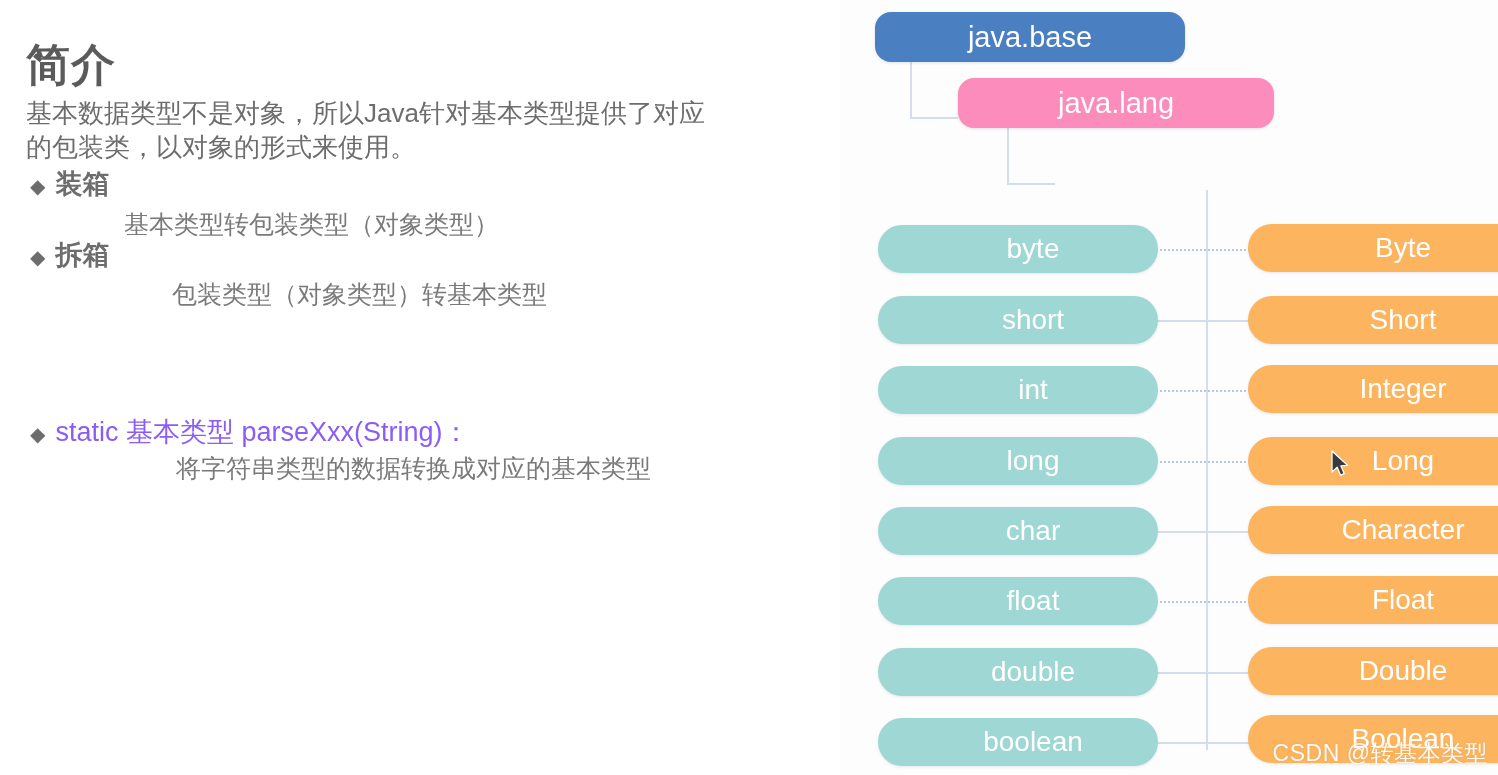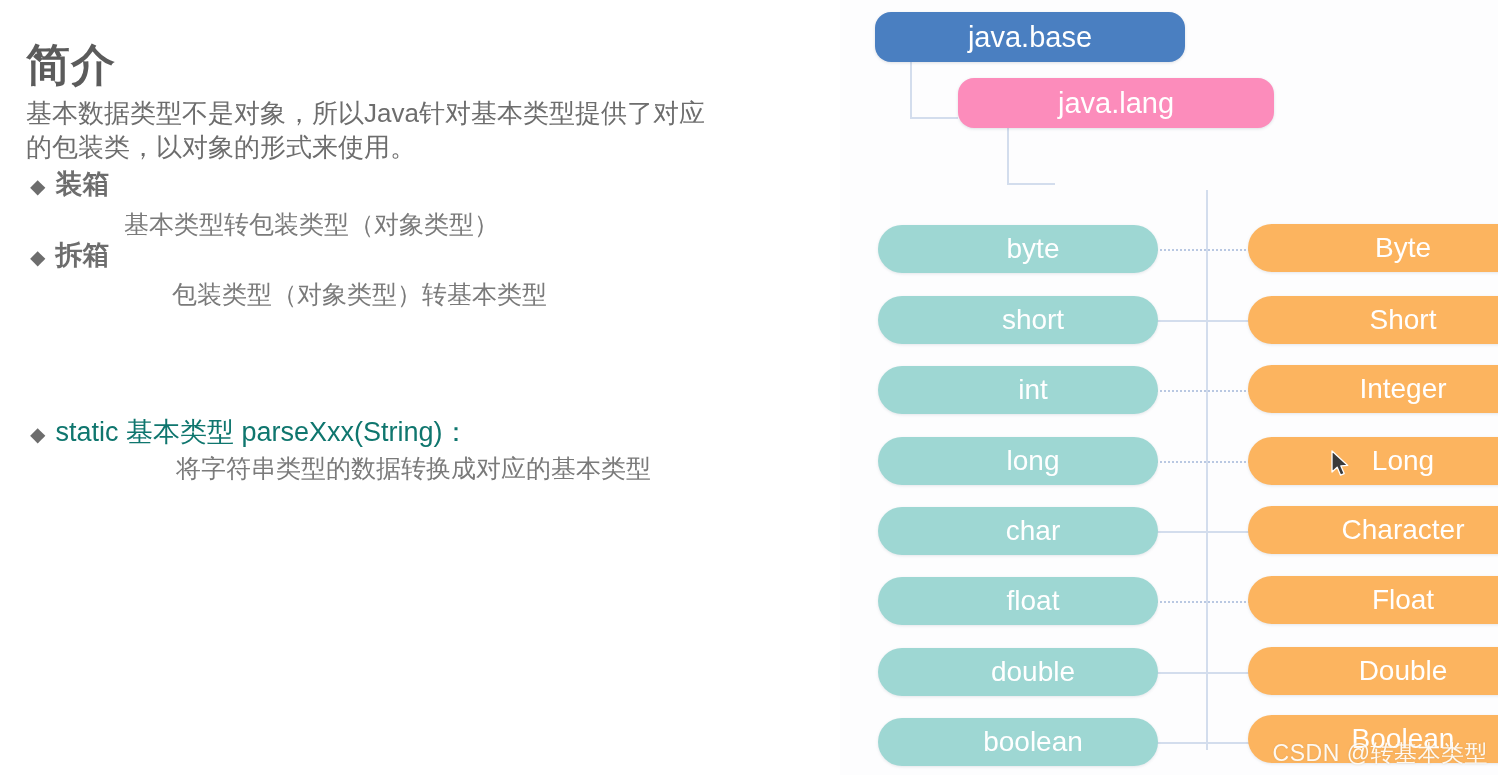--- a/index.html
+++ b/index.html
@@ -61,21 +61,21 @@
     line-height: 1;
   }
   .bullet-label {
     font-size: 27px;
     font-weight: bold;
     color: #6d6d6d;
   }
   .bullet-label-normal {
     font-size: 27px;
     font-weight: normal;
-    color: #0f766e;
+    color: #8b5cf6;
   }
 
   .indent-text {
     position: absolute;
     font-size: 25px;
     color: #7a7a7a;
     white-space: nowrap;
   }
 
   

